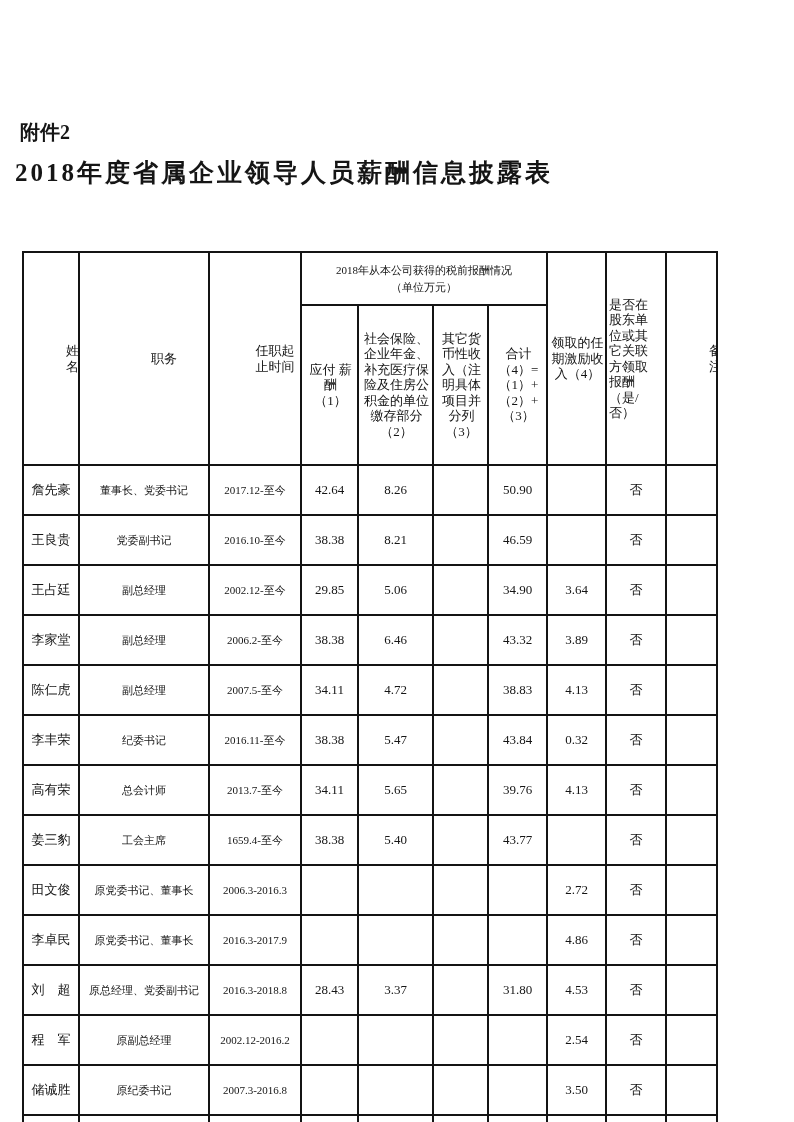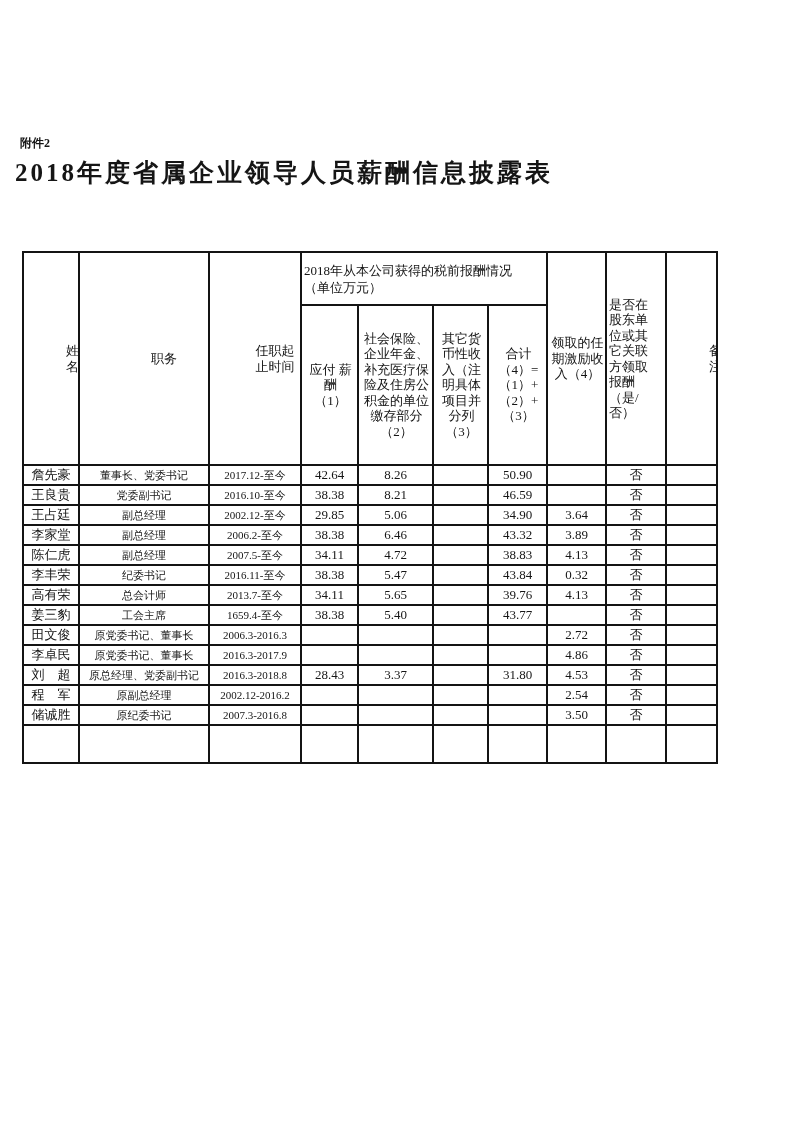--- a/index.html
+++ b/index.html
@@ -6,22 +6,22 @@
   html, body { width:794px; height:1122px; }
   body {
     position:relative;
     background:#ffffff;
     font-family:"Liberation Serif","DejaVu Serif",serif;
     color:#151515;
     overflow:hidden;
   }
   .attachment-label {
     position:absolute;
-    top:135px; left:20px;
-    font-size:12px;
+    top:119px; left:20px;
+    font-size:20px;
     font-weight:700;
   }
   .doc-title {
     position:absolute;
     top:156px; left:15px; width:764px;
     text-align:left;
     font-size:25px;
     font-weight:700;
     letter-spacing:3px;
   }
@@ -50,27 +50,27 @@
     vertical-align:middle;
     white-space:pre-line;
     padding:2px 1px 2px 3px;
   }
   .th-related {
     text-align:left;
     vertical-align:middle;
     white-space:pre-line;
   }
   .group-header {
-    text-align:left;
+    text-align:center;
     vertical-align:middle;
     white-space:pre-line;
-    font-size:13px;
+    font-size:11px;
     line-height:17px;
   }
-  tbody tr { height:20px; }
+  tbody tr { height:50px; }
   tbody tr:last-child { height:38px; }
   td {
     font-size:13px;
     text-align:center;
     vertical-align:middle;
     padding:0 1px;
   }
   td.cell-position, td.cell-tenure { font-size:11px; }
 </style>
 </head>

